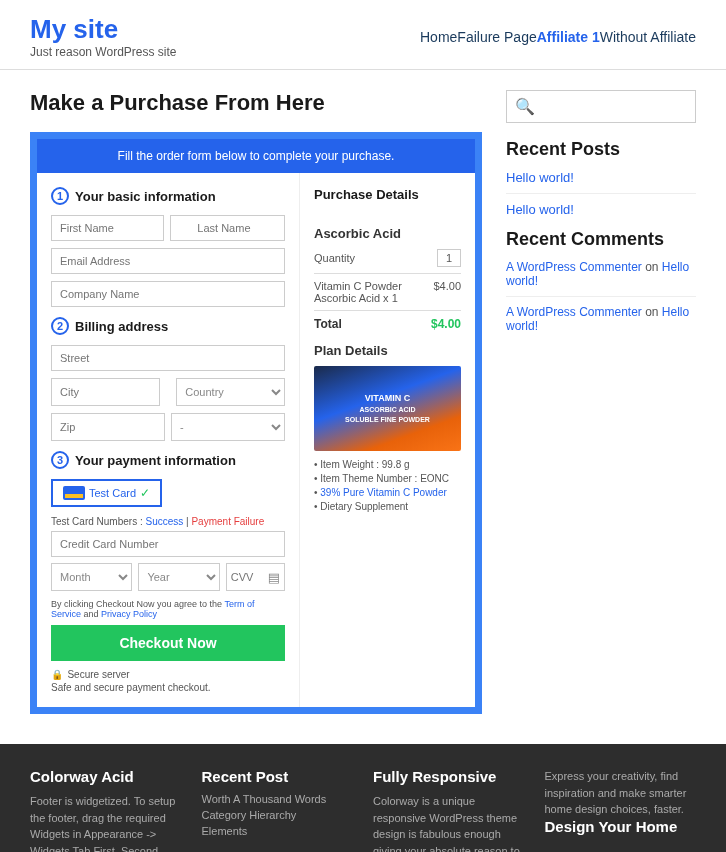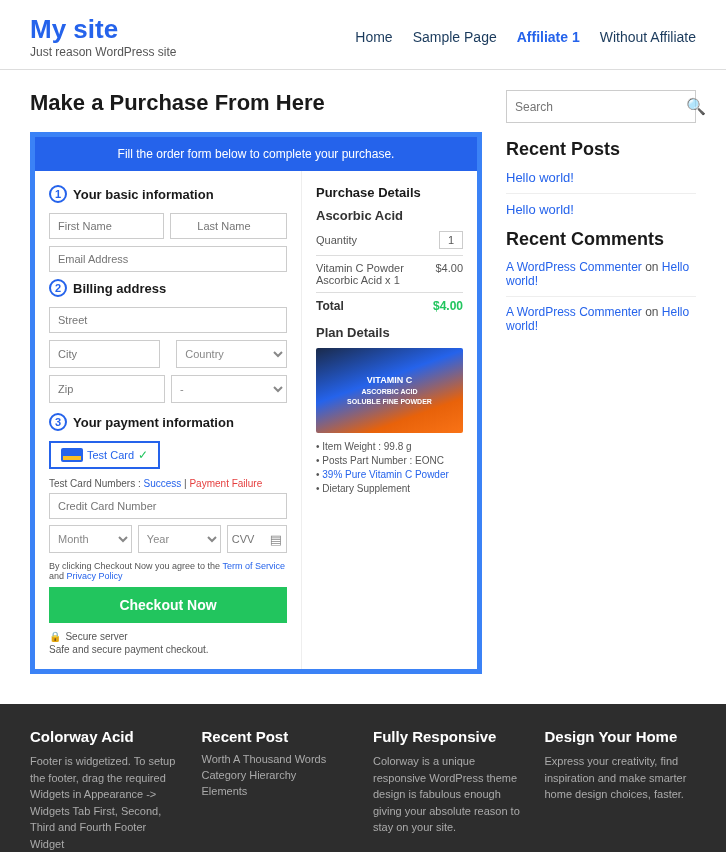--- a/index.html
+++ b/index.html
@@ -6,51 +6,54 @@
     body { font-family: Arial, sans-serif; font-size: 14px; color: #333; background: #fff; }
   </style>
 </head>
 <body>
 
 <div style="padding: 14px 30px 10px; border-bottom: 1px solid #ddd; display: flex; align-items: center; justify-content: space-between;">
   <div>
     <div style="color:#2563eb;font-size:26px;font-weight:bold;font-family:Arial,sans-serif;">My site</div>
     <div style="color:#555;font-size:12px;font-family:Arial,sans-serif;">Just reason WordPress site</div>
   </div>
-  <nav style="display:flex;gap:20px;align-items:center;">
+  <nav style="display:flex;align-items:center;">
     <a href="#" style="text-decoration:none;color:#1a3a5c;font-size:14px;font-family:Arial,sans-serif;">Home</a>
-    <a href="#" style="text-decoration:none;color:#1a3a5c;font-size:14px;font-family:Arial,sans-serif;">Sample Page</a>
+    <a href="#" style="text-decoration:none;color:#1a3a5c;font-size:14px;font-family:Arial,sans-serif;">Failure Page</a>
     <a href="#" style="text-decoration:none;color:#2563eb;font-size:14px;font-weight:bold;font-family:Arial,sans-serif;">Affiliate 1</a>
     <a href="#" style="text-decoration:none;color:#1a3a5c;font-size:14px;font-family:Arial,sans-serif;">Without Affiliate</a>
   </nav>
 </div>
 
 <div style="display:flex;gap:24px;padding:20px 30px;max-width:726px;">
 
   <div style="flex:1;">
     <h1 style="font-size:22px;font-weight:bold;color:#1a1a1a;margin-bottom:16px;font-family:Arial,sans-serif;">Make a Purchase From Here</h1>
 
-    <div style="border:5px solid #3b82f6;overflow:hidden;">
+    <div style="border:7px solid #3b82f6;overflow:hidden;">
 
       <div style="background:#2563eb;color:#fff;text-align:center;padding:10px;font-size:12px;font-family:Arial,sans-serif;">Fill the order form below to complete your purchase.</div>
 
       <div style="display:flex;background:#fff;">
 
         <div style="flex:1;padding:14px;border-right:1px solid #eee;">
           
           <div style="display:flex;align-items:center;gap:6px;margin-bottom:10px;">
             <span style="display:inline-flex;align-items:center;justify-content:center;width:18px;height:18px;border:2px solid #2563eb;border-radius:50%;color:#2563eb;font-size:11px;font-weight:bold;font-family:Arial,sans-serif;">1</span>
             <span style="font-size:13px;font-weight:bold;color:#1a1a1a;font-family:Arial,sans-serif;">Your basic information</span>
           </div>
           <div style="display:flex;gap:6px;margin-bottom:7px;">
             <input type="text" style="border: 1px solid rgb(204, 204, 204); padding: 6px 8px; font-size: 11px; color: rgb(136, 136, 136); width: 50%; outline: none; font-family: Arial, sans-serif;" placeholder="First Name">
             <input type="text" style="border: 1px solid rgb(204, 204, 204); padding: 6px 26px; font-size: 11px; color: rgb(136, 136, 136); width: 50%; outline: none; font-family: Arial, sans-serif;" placeholder="Last Name">
           </div>
           <div style="margin-bottom:7px;">
             <input type="text" style="border: 1px solid rgb(204, 204, 204); padding: 6px 8px; font-size: 11px; color: rgb(136, 136, 136); width: 100%; outline: none; font-family: Arial, sans-serif;" placeholder="Email Address">
+          </div>
+          <div style="margin-bottom:10px;">
+            <input type="text" style="border: 1px solid rgb(204, 204, 204); padding: 6px 8px; font-size: 11px; color: rgb(136, 136, 136); width: 100%; outline: none; font-family: Arial, sans-serif;" placeholder="Company Name">
           </div>
 
           
           <div style="display:flex;align-items:center;gap:6px;margin-bottom:10px;">
             <span style="display:inline-flex;align-items:center;justify-content:center;width:18px;height:18px;border:2px solid #2563eb;border-radius:50%;color:#2563eb;font-size:11px;font-weight:bold;font-family:Arial,sans-serif;">2</span>
             <span style="font-size:13px;font-weight:bold;color:#1a1a1a;font-family:Arial,sans-serif;">Billing address</span>
           </div>
           <div style="margin-bottom:7px;">
             <input type="text" style="border: 1px solid rgb(204, 204, 204); padding: 6px 8px; font-size: 11px; color: rgb(136, 136, 136); width: 100%; outline: none; font-family: Arial, sans-serif;" placeholder="Street">
           </div>
@@ -108,21 +111,21 @@
           </div>
           <button style="background:#22c55e;color:#fff;border:none;padding:10px 22px;font-size:14px;font-weight:bold;cursor:pointer;width:100%;font-family:Arial,sans-serif;">Checkout Now</button>
           <div style="display:flex;align-items:center;gap:4px;margin-top:8px;font-size:10px;color:#555;font-family:Arial,sans-serif;">
             <span>🔒</span>
             <span>Secure server</span>
           </div>
           <div style="font-size:10px;color:#555;margin-top:2px;font-family:Arial,sans-serif;">Safe and secure payment checkout.</div>
         </div>
 
         <div style="width:175px;padding:14px;">
-          <div style="font-size:13px;font-weight:bold;color:#1a1a1a;margin-bottom:8px;font-family:Arial,sans-serif;">Purchase Details</div>
+          <div style="font-size:13px;font-weight:bold;color:#1a1a1a;margin-bottom:24px;font-family:Arial,sans-serif;">Purchase Details</div>
           <div style="font-size:13px;font-weight:bold;margin-bottom:8px;font-family:Arial,sans-serif;">Ascorbic Acid</div>
           <div style="display:flex;justify-content:space-between;font-size:11px;color:#555;margin-bottom:6px;align-items:center;font-family:Arial,sans-serif;">
             <span>Quantity</span>
             <span style="border:1px solid #ccc;padding:2px 8px;font-size:11px;">1</span>
           </div>
           <hr style="border:none;border-top:1px solid #ddd;margin:6px 0;">
           <div style="display:flex;justify-content:space-between;font-size:11px;color:#555;margin-bottom:3px;font-family:Arial,sans-serif;">
             <span style="flex:1;">
               <span>Vitamin C Powder</span><br>
               <span>Ascorbic Acid x 1</span>
@@ -137,33 +140,32 @@
 
           <div style="font-size:13px;font-weight:bold;margin:12px 0 8px;font-family:Arial,sans-serif;">Plan Details</div>
           <div style="width:100%;height:85px;background:linear-gradient(160deg,#1a2a4a 0%,#2563eb 40%,#e8620a 75%,#f97316 100%);display:flex;align-items:center;justify-content:center;margin-bottom:8px;border-radius:2px;">
             <div style="text-align:center;color:#fff;font-size:7px;font-weight:bold;line-height:1.4;font-family:Arial,sans-serif;">
               <div style="font-size:9px;">VITAMIN C</div>
               <div>ASCORBIC ACID</div>
               <div>SOLUBLE FINE POWDER</div>
             </div>
           </div>
           <div style="font-size:10px;color:#555;margin-bottom:3px;font-family:Arial,sans-serif;">• Item Weight : 99.8 g</div>
-          <div style="font-size:10px;color:#555;margin-bottom:3px;font-family:Arial,sans-serif;">• Posts Part Number : EONC</div>
+          <div style="font-size:10px;color:#555;margin-bottom:3px;font-family:Arial,sans-serif;">• Item Theme Number : EONC</div>
           <div style="font-size:10px;margin-bottom:3px;font-family:Arial,sans-serif;">
             <span style="color:#555;">• </span><a href="#" style="color:#2563eb;text-decoration:none;">39% Pure Vitamin C Powder</a>
           </div>
           <div style="font-size:10px;color:#555;margin-bottom:3px;font-family:Arial,sans-serif;">• Dietary Supplement</div>
         </div>
       </div>
     </div>
   </div>
 
   <div style="width:190px;flex-shrink:0;">
     <div style="display:flex;align-items:center;border:1px solid #ccc;margin-bottom:16px;">
-      <input type="text" style="border: none; padding: 7px 8px; font-size: 12px; flex: 1 1 0%; outline: none; color: rgb(136, 136, 136); font-family: Arial, sans-serif;" placeholder="Search">
       <button style="background:none;border:none;padding:6px 8px;cursor:pointer;color:#888;font-size:16px;">🔍</button>
     </div>
     <div style="font-size:18px;font-weight:bold;color:#1a1a1a;margin-bottom:10px;font-family:Arial,sans-serif;">Recent Posts</div>
     <a href="#" style="color:#2563eb;font-size:13px;text-decoration:none;display:block;margin-bottom:8px;font-family:Arial,sans-serif;">Hello world!</a>
     <hr style="border:none;border-top:1px solid #eee;margin-bottom:8px;">
     <a href="#" style="color:#2563eb;font-size:13px;text-decoration:none;display:block;margin-bottom:12px;font-family:Arial,sans-serif;">Hello world!</a>
     <div style="font-size:18px;font-weight:bold;color:#1a1a1a;margin-bottom:10px;font-family:Arial,sans-serif;">Recent Comments</div>
     <div style="font-size:12px;color:#555;margin-bottom:8px;font-family:Arial,sans-serif;">
       <a href="#" style="color:#2563eb;text-decoration:none;">A WordPress Commenter</a>
       <span> on </span>
@@ -188,18 +190,18 @@
       <div style="color:#fff;font-size:15px;font-weight:bold;margin-bottom:8px;font-family:Arial,sans-serif;">Recent Post</div>
       <a href="#" style="color:#aaa;font-size:11px;text-decoration:none;display:block;margin-bottom:4px;font-family:Arial,sans-serif;">Worth A Thousand Words</a>
       <a href="#" style="color:#aaa;font-size:11px;text-decoration:none;display:block;margin-bottom:4px;font-family:Arial,sans-serif;">Category Hierarchy</a>
       <a href="#" style="color:#aaa;font-size:11px;text-decoration:none;display:block;margin-bottom:4px;font-family:Arial,sans-serif;">Elements</a>
     </div>
     <div>
       <div style="color:#fff;font-size:15px;font-weight:bold;margin-bottom:8px;font-family:Arial,sans-serif;">Fully Responsive</div>
       <div style="font-size:11px;color:#aaa;line-height:1.5;font-family:Arial,sans-serif;">Colorway is a unique responsive WordPress theme design is fabulous enough giving your absolute reason to stay on your site.</div>
     </div>
     <div>
+      <div style="font-size:11px;color:#aaa;line-height:1.5;font-family:Arial,sans-serif;">Express your creativity, find inspiration and make smarter home design choices, faster.</div>
       <div style="color:#fff;font-size:15px;font-weight:bold;margin-bottom:8px;font-family:Arial,sans-serif;">Design Your Home</div>
-      <div style="font-size:11px;color:#aaa;line-height:1.5;font-family:Arial,sans-serif;">Express your creativity, find inspiration and make smarter home design choices, faster.</div>
     </div>
   </div>
 
 </div>
 
 </body></html>

